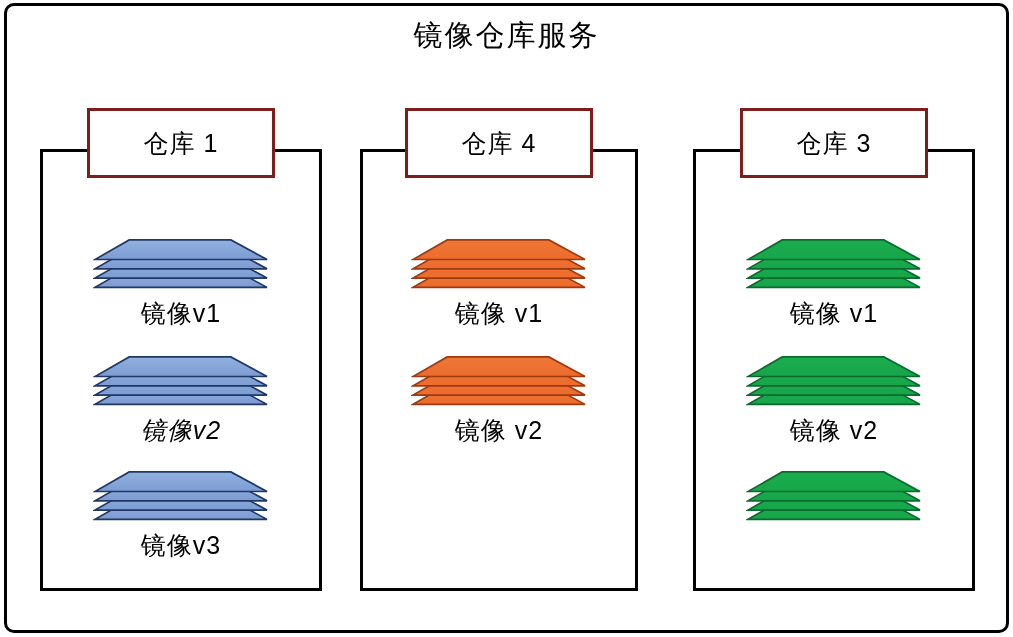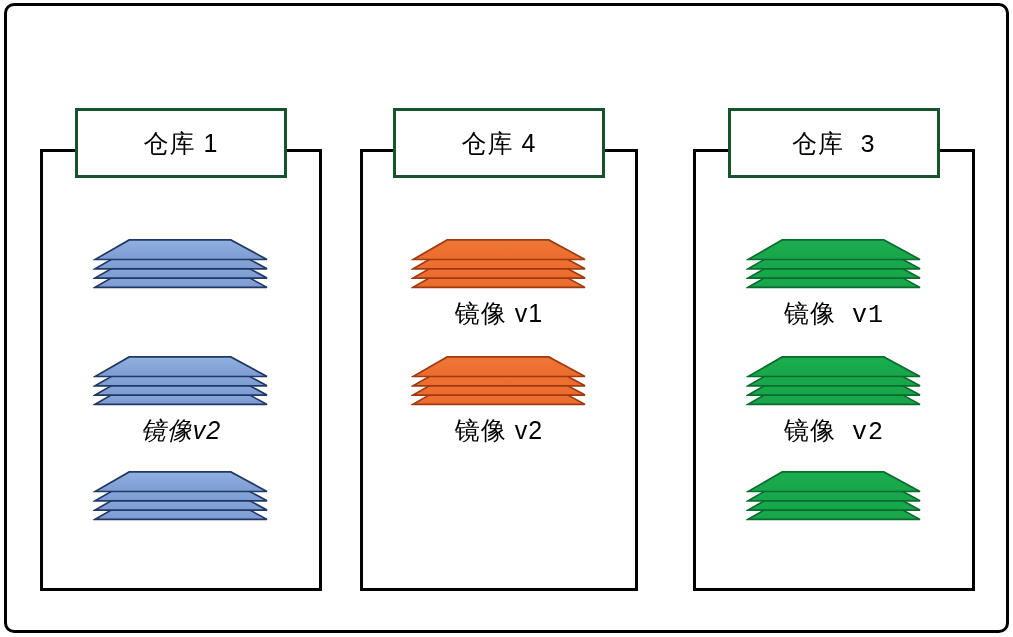--- a/index.html
+++ b/index.html
@@ -7,52 +7,54 @@
   body { font-family:"Liberation Sans","DejaVu Sans",sans-serif; color:#000; }
   .canvas { position:relative; width:1013px; height:637px; background:#fff; overflow:hidden; }
   .frame { position:absolute; left:4px; top:3px; width:1005px; height:630px;
            border:3px solid #000; border-radius:10px; background:#fff; }
   .title { position:absolute; top:16px; left:0; width:100%; text-align:center;
            font-size:29px; letter-spacing:2px; }
   .repo { position:absolute; top:149px; width:282px; height:442px;
           border:3px solid #000; background:#fff; }
   .repo-1 { left:40px; }
   .repo-2 { left:360px; width:278px; }
-  .repo-3 { left:693px;font-family:Liberation Mono, monospace; }
+  .repo-3 { left:693px; }
   .repo-label { position:absolute; top:-44px; left:50%; transform:translateX(-50%);
-                width:212px; height:70px; border:3px solid #14532d; background:#fff;
+                width:188px; height:70px; border:3px solid #7f1d1d; background:#fff;
                 display:flex; align-items:center; justify-content:center;
                 font-size:25px; letter-spacing:1px; z-index:2; }
   .stack { position:absolute; left:50%; transform:translateX(-50%);
            width:180px; text-align:center; }
   .stack svg { display:block; width:176px; height:auto; margin:0 auto; }
   .img-label { margin-top:7px; font-size:25px; letter-spacing:1px; white-space:pre; }
 </style>
 </head>
 <body>
 
 <div class="canvas">
   <div class="frame"></div>
+  <div class="title">镜像仓库服务</div>
 
   <div class="repo repo-1">
     <div class="repo-label">仓库 1</div>
     <div>
         <div class="stack" style="top: 86px;">
           <svg viewBox="0 0 180 53">
             <defs>
               <linearGradient id="g-0-0" x1="0" y1="0" x2="0" y2="1">
                 <stop offset="0" stop-color="#91B1DF"></stop>
                 <stop offset="1" stop-color="#7D9BD2"></stop>
               </linearGradient>
             </defs>
             <polygon points="37,2 141,2 178,22 2,22" transform="translate(0,28.5)" fill="url(#g-0-0)" stroke="#1F3864" stroke-width="1.7"></polygon>
             <polygon points="37,2 141,2 178,22 2,22" transform="translate(0,19)" fill="url(#g-0-0)" stroke="#1F3864" stroke-width="1.7"></polygon>
             <polygon points="37,2 141,2 178,22 2,22" transform="translate(0,9.5)" fill="url(#g-0-0)" stroke="#1F3864" stroke-width="1.7"></polygon>
             <polygon points="37,2 141,2 178,22 2,22" transform="translate(0,0)" fill="url(#g-0-0)" stroke="#1F3864" stroke-width="1.7"></polygon>
           </svg>
+          <div class="img-label">镜像v1</div>
         </div>
         <div class="stack" style="top: 203px; font-style: italic;">
           <svg viewBox="0 0 180 53">
             <defs>
               <linearGradient id="g-0-1" x1="0" y1="0" x2="0" y2="1">
                 <stop offset="0" stop-color="#91B1DF"></stop>
                 <stop offset="1" stop-color="#7D9BD2"></stop>
               </linearGradient>
             </defs>
             <polygon points="37,2 141,2 178,22 2,22" transform="translate(0,28.5)" fill="url(#g-0-1)" stroke="#1F3864" stroke-width="1.7"></polygon>
@@ -68,20 +70,21 @@
               <linearGradient id="g-0-2" x1="0" y1="0" x2="0" y2="1">
                 <stop offset="0" stop-color="#91B1DF"></stop>
                 <stop offset="1" stop-color="#7D9BD2"></stop>
               </linearGradient>
             </defs>
             <polygon points="37,2 141,2 178,22 2,22" transform="translate(0,28.5)" fill="url(#g-0-2)" stroke="#1F3864" stroke-width="1.7"></polygon>
             <polygon points="37,2 141,2 178,22 2,22" transform="translate(0,19)" fill="url(#g-0-2)" stroke="#1F3864" stroke-width="1.7"></polygon>
             <polygon points="37,2 141,2 178,22 2,22" transform="translate(0,9.5)" fill="url(#g-0-2)" stroke="#1F3864" stroke-width="1.7"></polygon>
             <polygon points="37,2 141,2 178,22 2,22" transform="translate(0,0)" fill="url(#g-0-2)" stroke="#1F3864" stroke-width="1.7"></polygon>
           </svg>
+          <div class="img-label">镜像v3</div>
         </div>
       </div>
   </div>
 
   <div class="repo repo-2">
     <div class="repo-label">仓库 4</div>
     <div>
         <div class="stack" style="top: 86px;">
           <svg viewBox="0 0 180 53">
             <defs>

